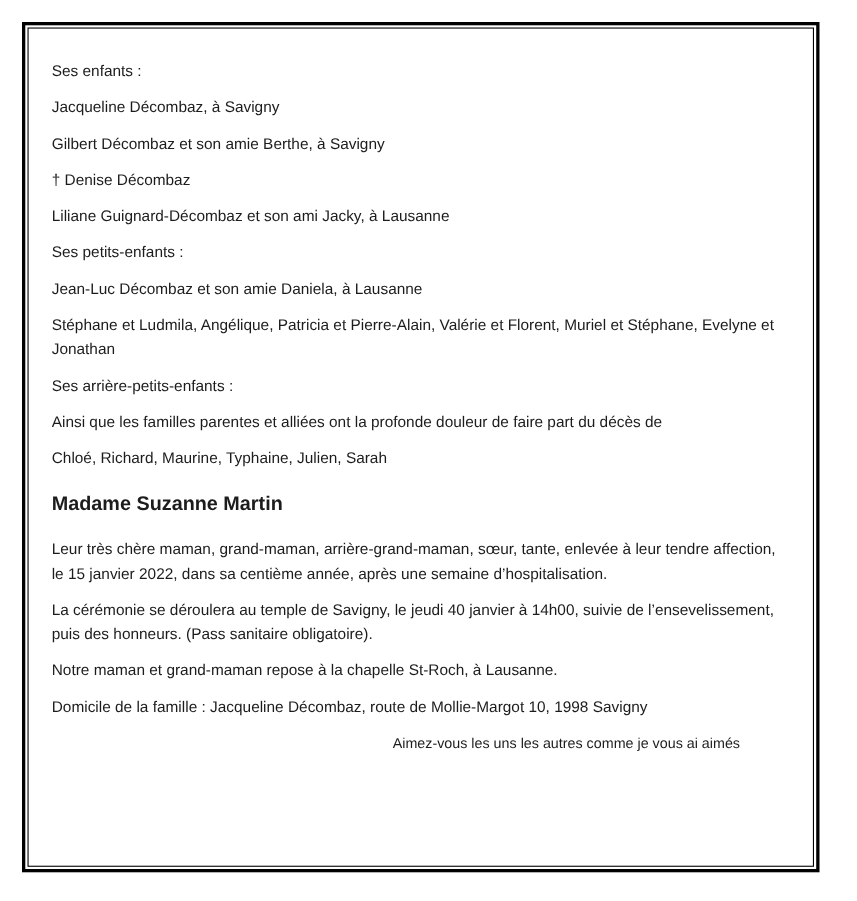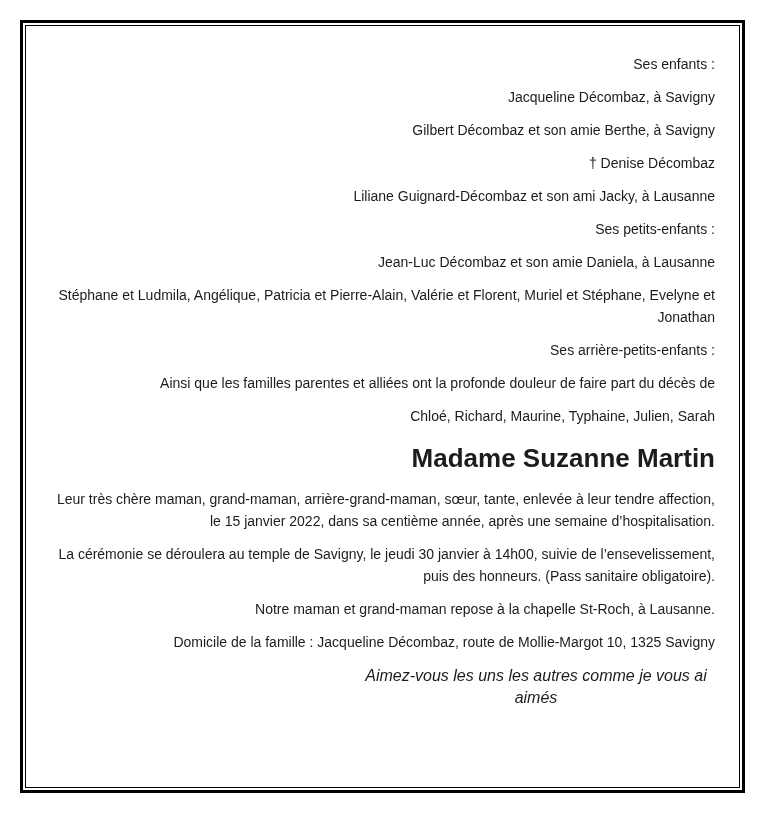--- a/index.html
+++ b/index.html
@@ -31,35 +31,32 @@
     height: 100%;
     box-sizing: border-box;
     border: 1px solid #000000;
     padding: 27px 24px 18px 21px;
     overflow: hidden;
   }
   .para-body {
     margin: 0 0 11px 0;
     font-size: 14px;
     line-height: 22px;
-    text-align: right;
   }
   .para-title {
     margin: 18px 0 16px 0;
-    font-size: 26px;
+    font-size: 18px;
     line-height: 27px;
     font-weight: bold;
-    text-align: right;
+    text-align: left;
   }
   .para-quote {
     margin: 0 0 11px 310px;
-    font-size: 16px;
+    font-size: 13px;
     line-height: 22px;
-    font-style: italic;
-    text-align: center;
   }
   .para-body + .para-quote {
     margin-top: 12px;
   }
   .bold {
     font-weight: normal;
   }
 </style>
 </head>
 <body>
@@ -73,19 +70,19 @@
         <p class="para-body"><span>† Denise </span><span class="bold">Décombaz</span></p>
         <p class="para-body"><span>Liliane </span><span class="bold">Guignard-Décombaz</span><span> et son ami Jacky, à Lausanne</span></p>
         <p class="para-body"><span>Ses petits-enfants :</span></p>
         <p class="para-body"><span>Jean-Luc </span><span class="bold">Décombaz</span><span> et son amie Daniela, à Lausanne</span></p>
         <p class="para-body"><span>Stéphane et Ludmila, Angélique, Patricia et Pierre-Alain, Valérie et Florent, Muriel et Stéphane, Evelyne et Jonathan</span></p>
         <p class="para-body"><span>Ses arrière-petits-enfants :</span></p>
         <p class="para-body"><span>Ainsi que les familles parentes et alliées ont la profonde douleur de faire part du décès de</span></p>
         <p class="para-body"><span>Chloé, Richard, Maurine, Typhaine, Julien, Sarah</span></p>
         <p class="para-title"><span>Madame Suzanne Martin</span></p>
         <p class="para-body"><span>Leur très chère maman, grand-maman, arrière-grand-maman, sœur, tante, enlevée à leur tendre affection, le 15 janvier 2022, dans sa centième année, après une semaine d’hospitalisation.</span></p>
-        <p class="para-body"><span>La cérémonie se déroulera au temple de Savigny, le jeudi 30 janvier à 14h00, suivie de l’ensevelissement, puis des honneurs. (Pass sanitaire obligatoire).</span></p>
+        <p class="para-body"><span>La cérémonie se déroulera au temple de Savigny, le jeudi 40 janvier à 14h00, suivie de l’ensevelissement, puis des honneurs. (Pass sanitaire obligatoire).</span></p>
         <p class="para-body"><span>Notre maman et grand-maman repose à la chapelle St-Roch, à Lausanne.</span></p>
-        <p class="para-body"><span>Domicile de la famille : Jacqueline Décombaz, route de Mollie-Margot 10, 1325 Savigny</span></p>
+        <p class="para-body"><span>Domicile de la famille : Jacqueline Décombaz, route de Mollie-Margot 10, 1998 Savigny</span></p>
         <p class="para-quote"><span>Aimez-vous les uns les autres comme je vous ai aimés</span></p>
       </div>
   </div>
 </div>
 
 </body></html>

